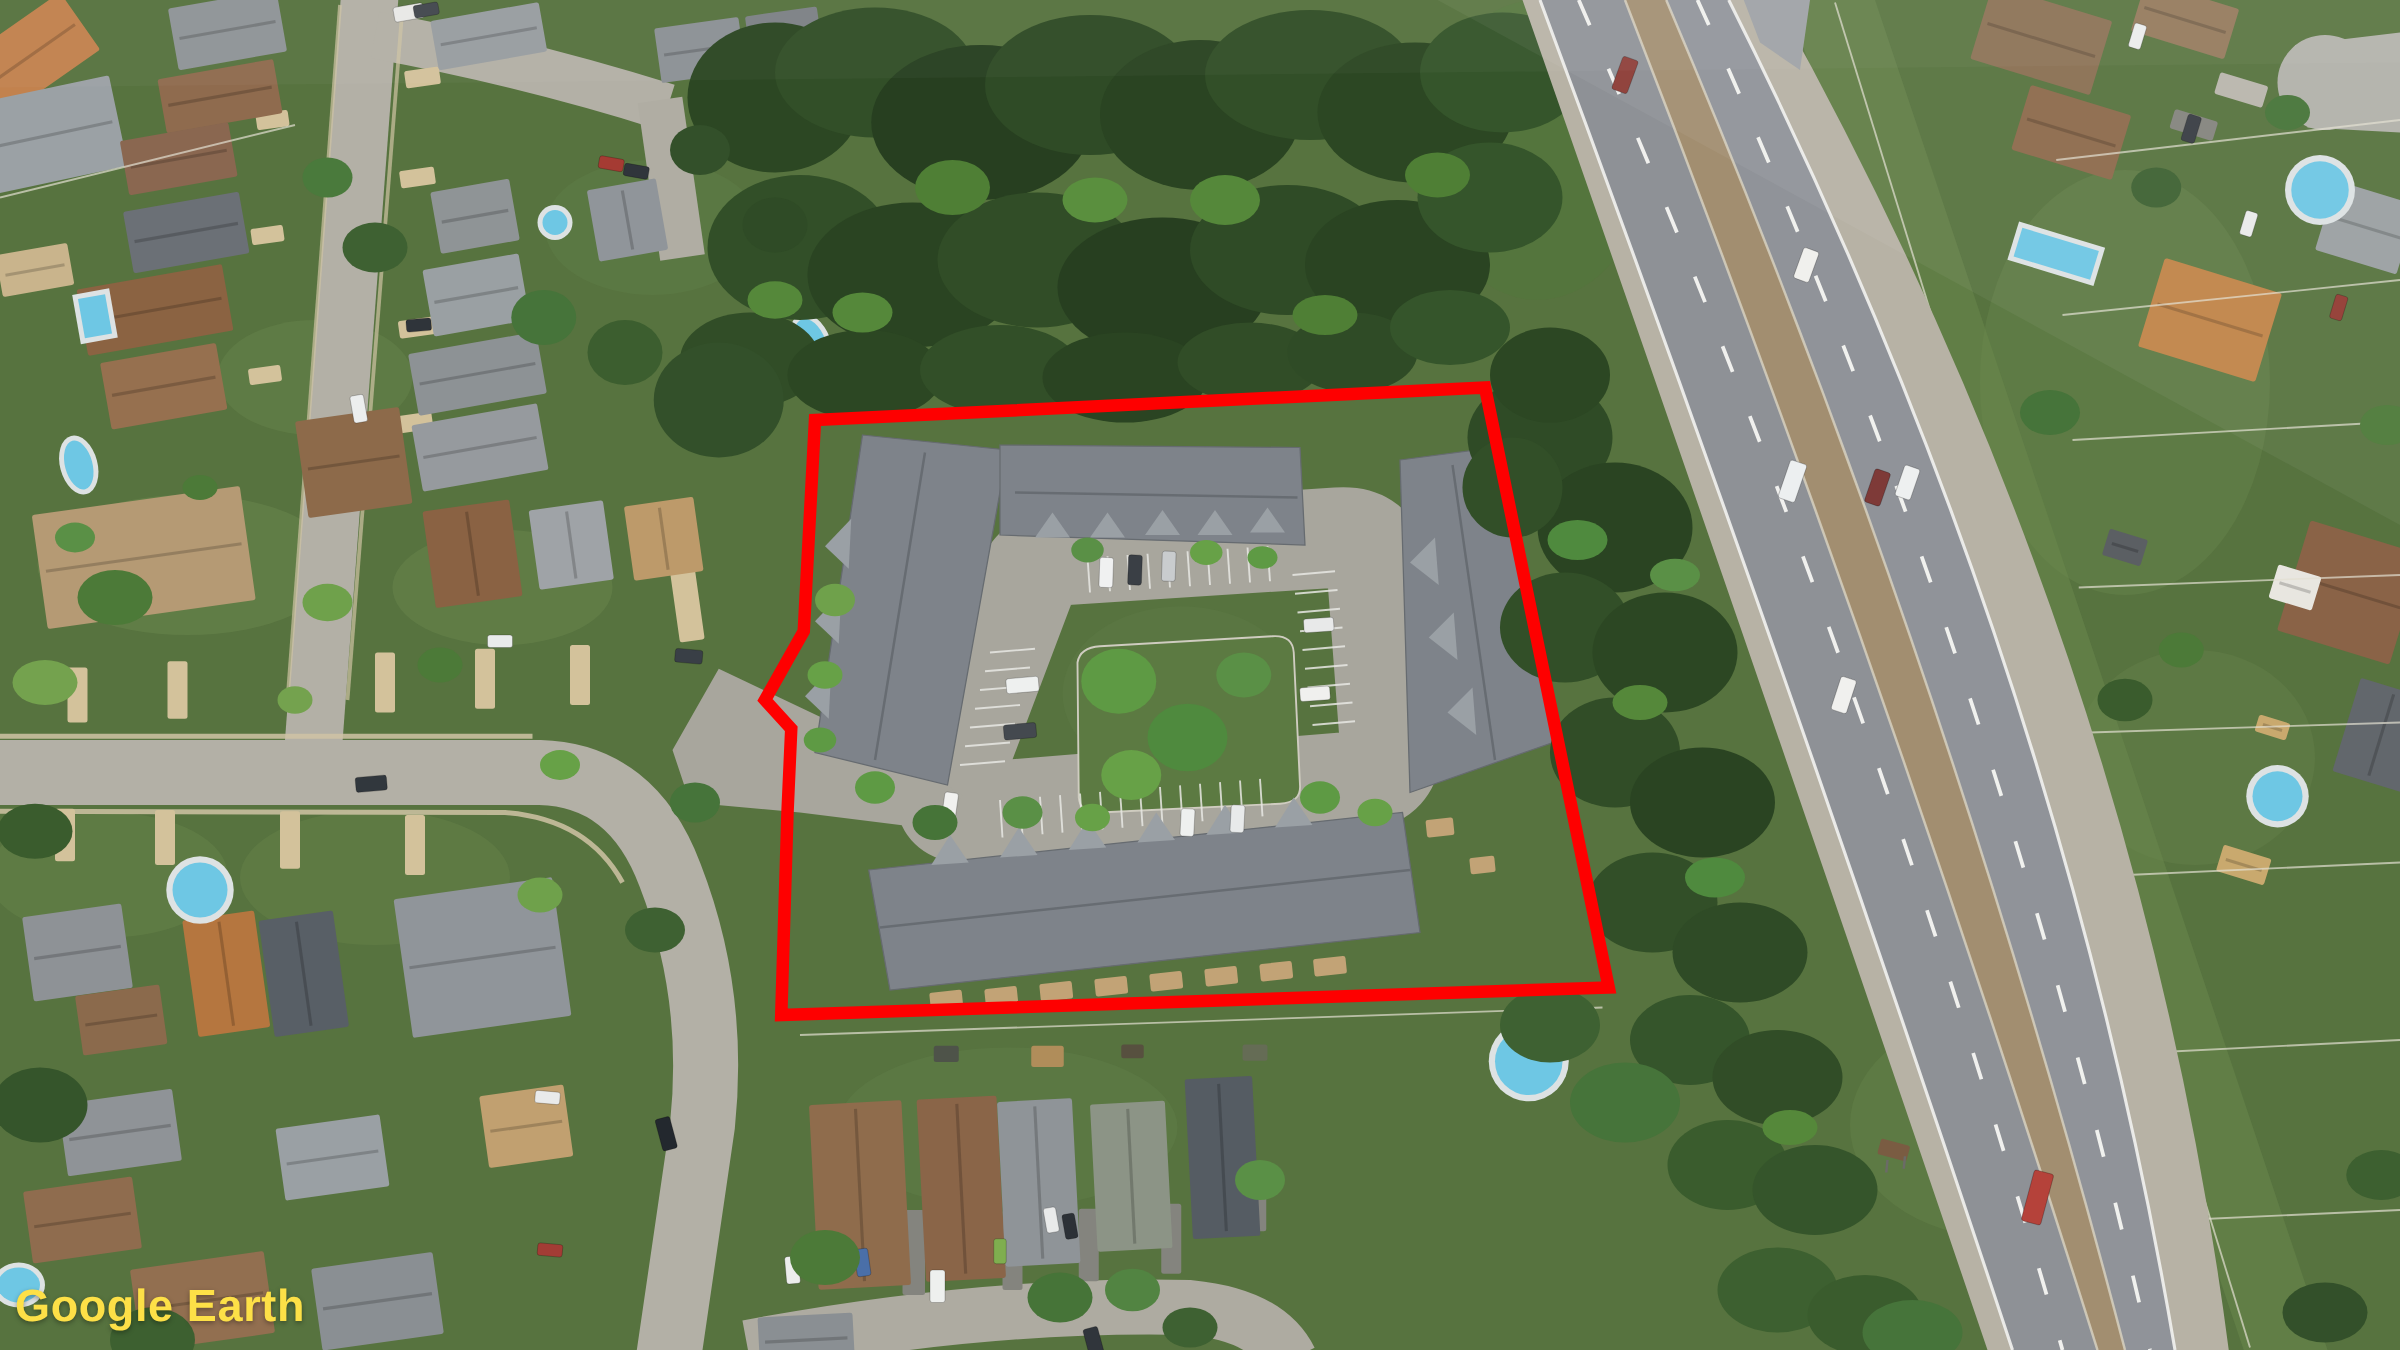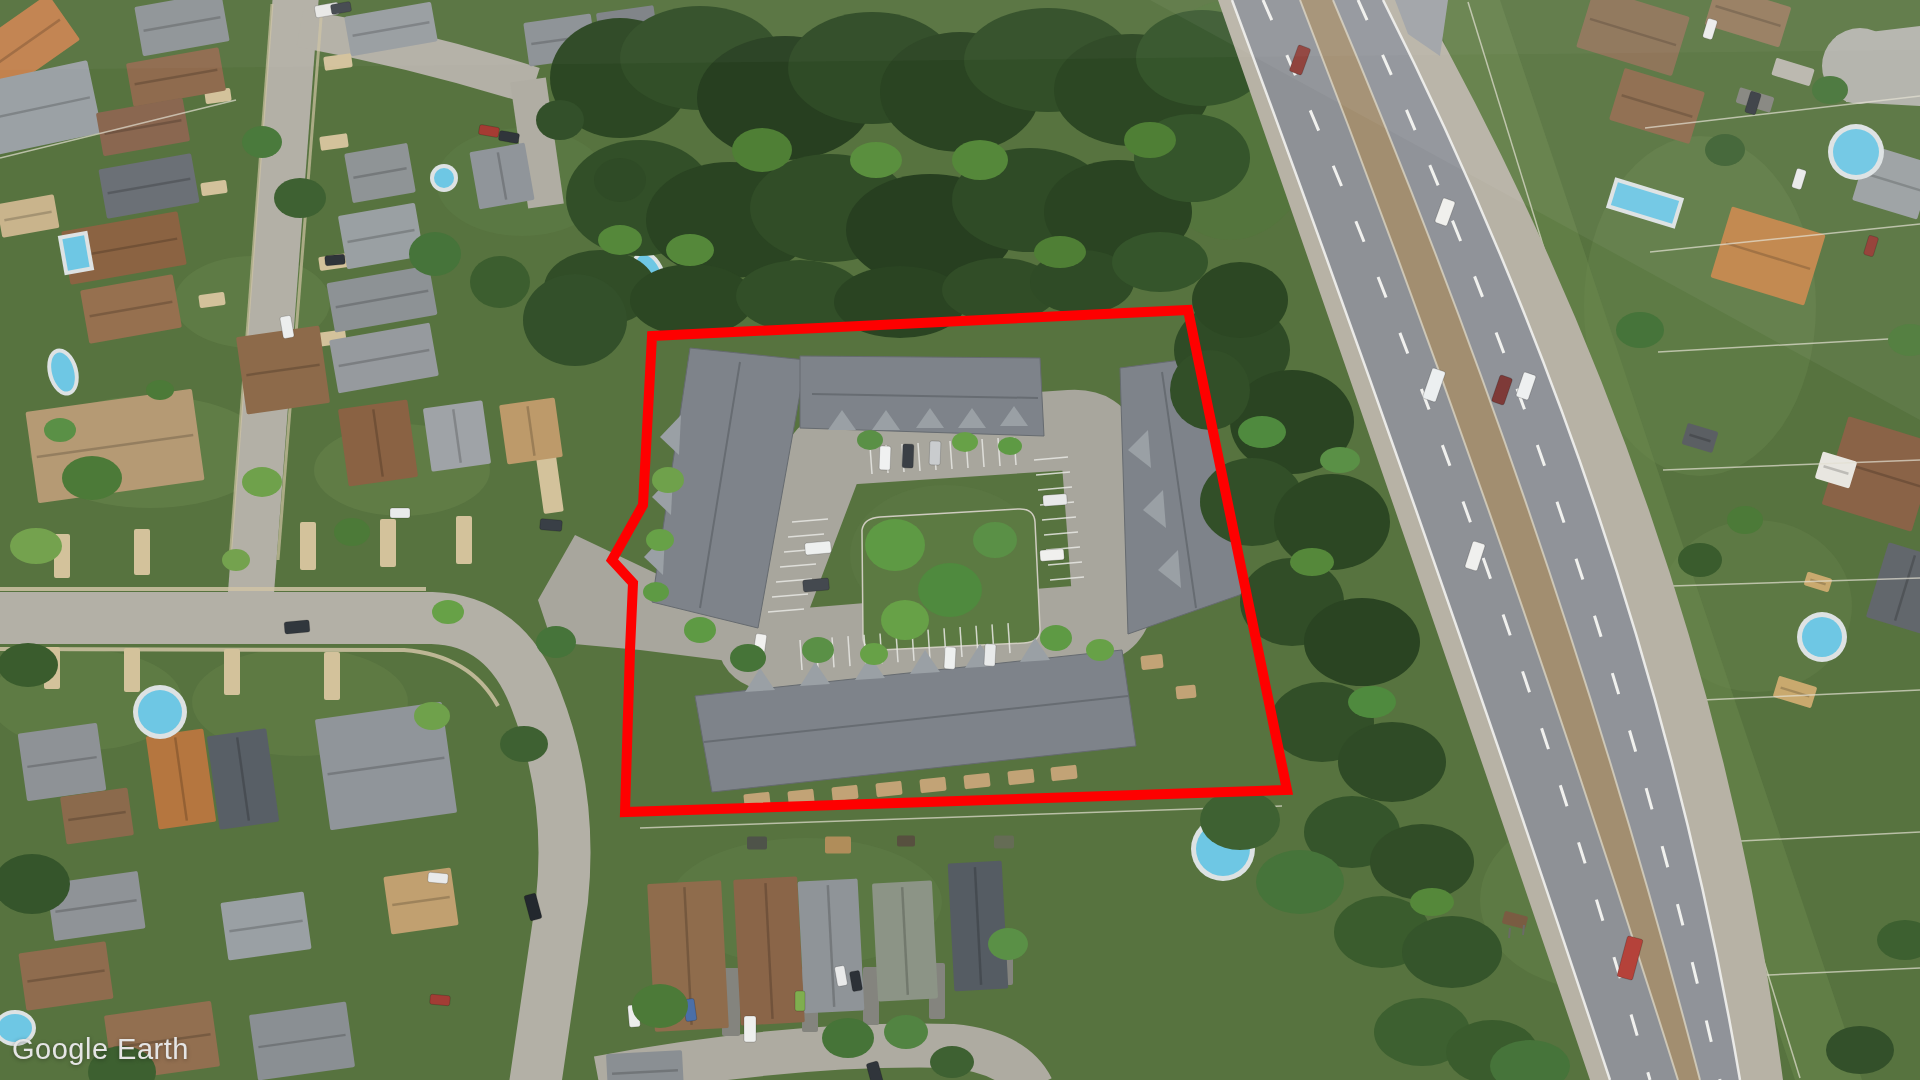--- a/index.html
+++ b/index.html
@@ -1,19 +1,19 @@
 <!DOCTYPE html>
 <html><head>
 <meta charset="utf-8">
 <style>
   html,body{margin:0;padding:0;background:#222;}
   #stage{position:relative;width:1920px;height:1080px;overflow:hidden;background:#57733f;font-family:"Liberation Sans",sans-serif;}
   #scene{position:absolute;left:0;top:0;width:100%;height:100%;display:block;}
-  #watermark{position:absolute;left:12px;bottom:14px;color:#e5e5e5;font-size:29px;letter-spacing:.5px;
-    font-family:"Liberation Sans",sans-serif;text-shadow:0 1px 4px rgba(0,0,0,.35);user-select:none;}
+  #watermark{position:absolute;left:12px;bottom:14px;color:#fde047;font-size:36px;letter-spacing:.5px;
+    font-family:"Liberation Sans",sans-serif;text-shadow:0 1px 4px rgba(0,0,0,.35);user-select:none;font-weight:bold;}
 </style>
 </head>
 <body>
 
 <div id="stage">
   <svg id="scene" viewBox="0 0 1920 1080" xmlns="http://www.w3.org/2000/svg" preserveAspectRatio="xMidYMid slice">
       <rect x="0" y="0" width="1920" height="1080" fill="#57733f"></rect>
       <ellipse cx="150" cy="452" rx="120" ry="56" fill="#6d8a4f" opacity="0.45"></ellipse>
       <ellipse cx="402" cy="470" rx="88" ry="46" fill="#6d8a4f" opacity="0.4"></ellipse>
       <ellipse cx="86" cy="700" rx="96" ry="50" fill="#69854c" opacity="0.45"></ellipse>

